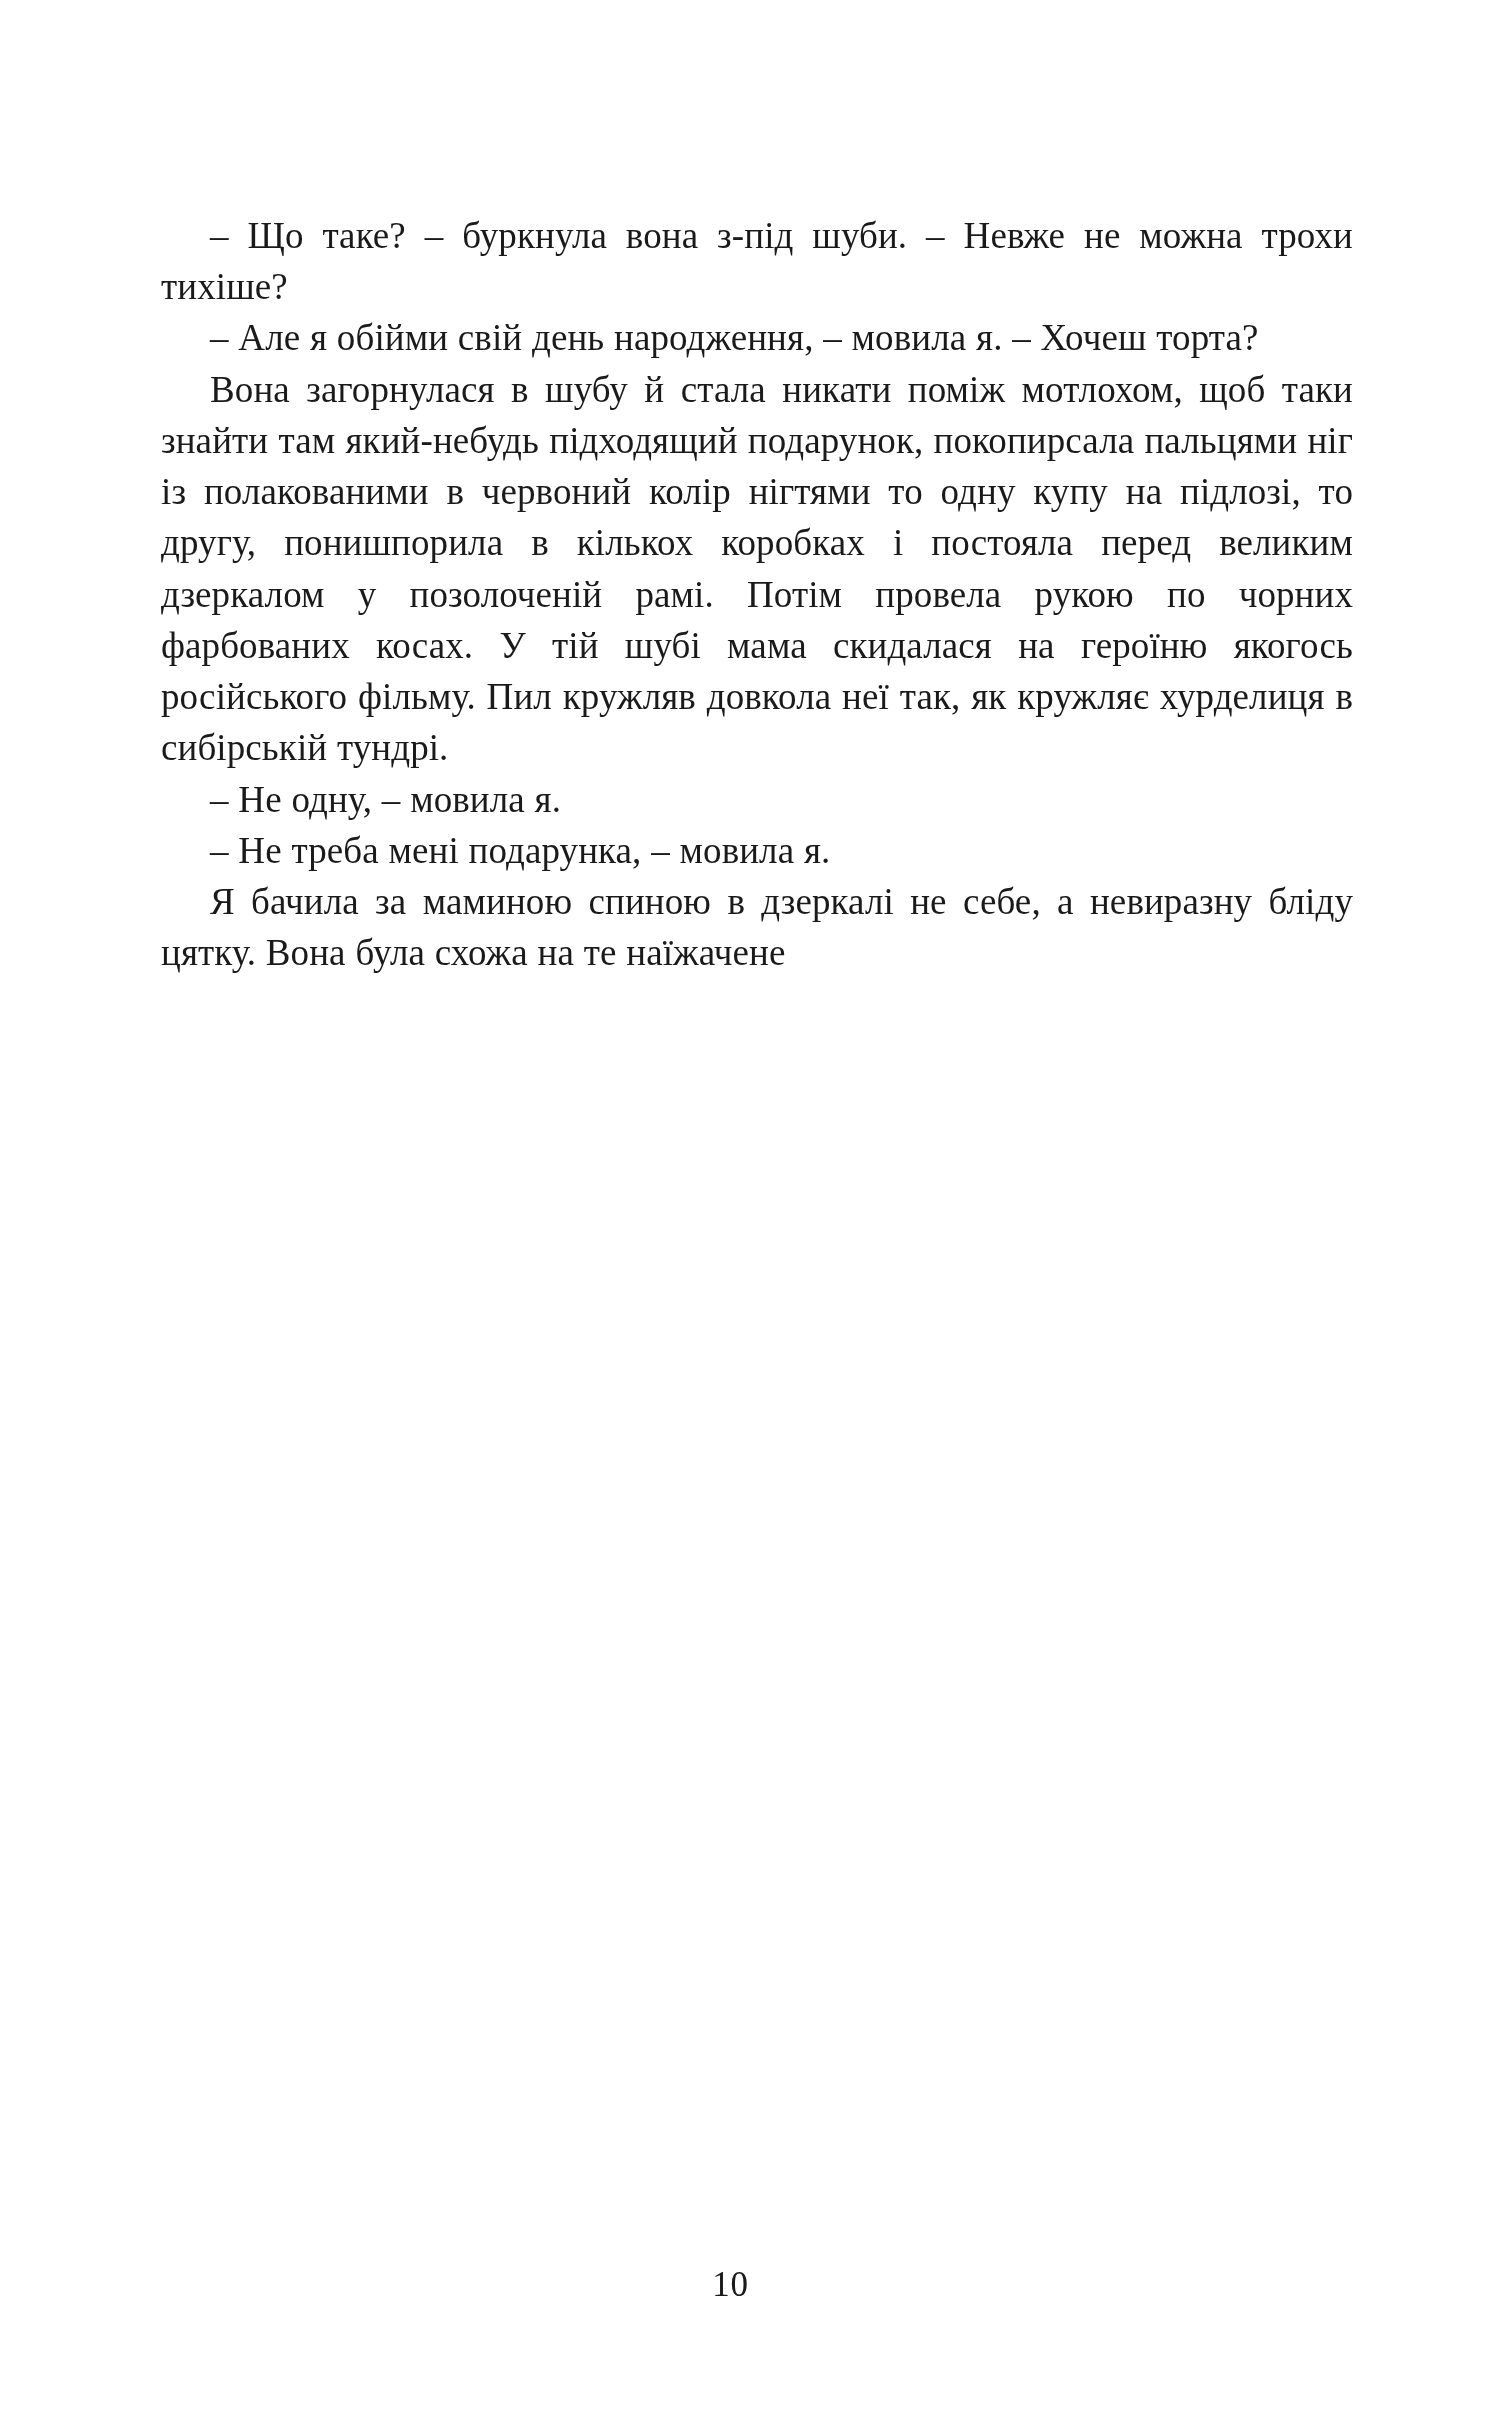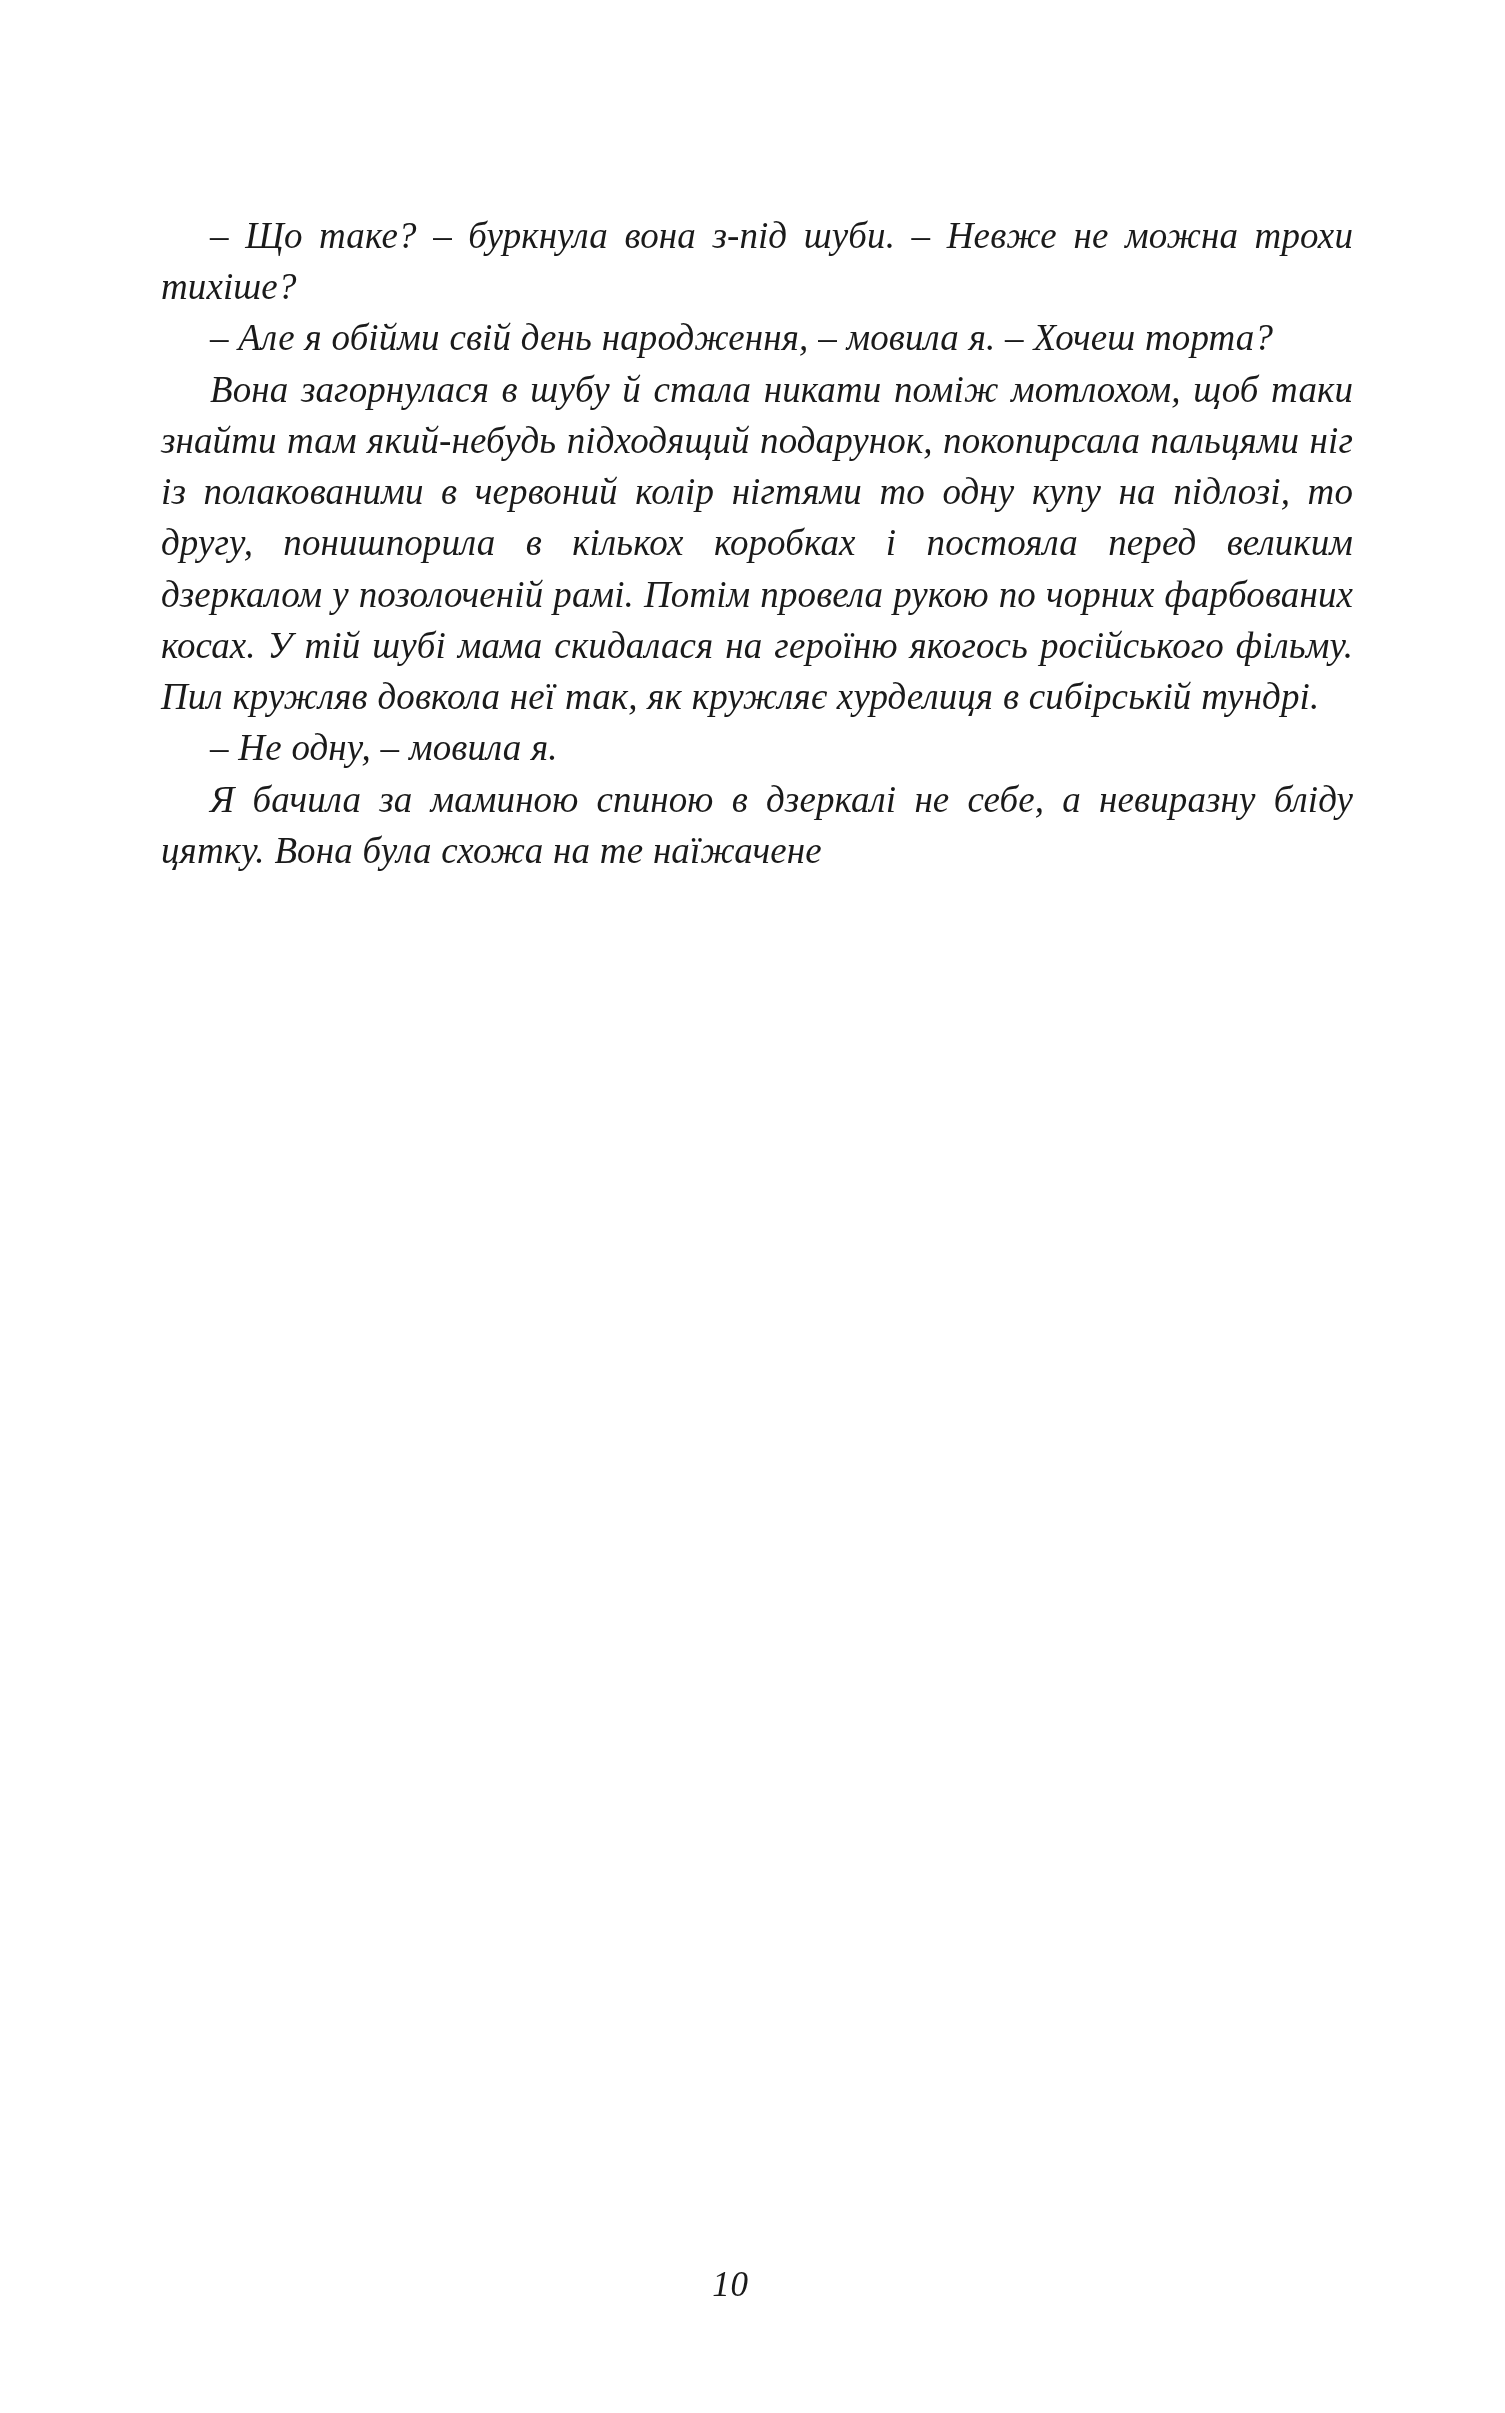--- a/index.html
+++ b/index.html
@@ -14,21 +14,20 @@
     color: #1a1a1a;
     -webkit-font-smoothing: antialiased;
   }
   .page {
     position: relative;
     width: 1433px;
     height: 2413px;
     box-sizing: border-box;
     background: #ffffff;
     overflow: hidden;
-    font-style: italic;
   }
   .text-block {
     position: absolute;
     left: 161px;
     top: 210px;
     width: 1192px;
   }
   p.para {
     margin: 0;
     font-size: 37px;
@@ -62,19 +61,20 @@
 </head>
 <body>
 
 <div class="page">
 
   <div class="text-block">
     <p class="para dialogue">– Що таке? – буркнула вона з-під шуби. – Невже не можна трохи тихіше?</p>
     <p class="para dialogue">– Але я обійми свій день народження, – мовила я. – Хочеш торта?</p>
     <p class="para indent">Вона загорнулася в шубу й стала никати поміж мотлохом, щоб таки знайти там який-небудь підходящий подарунок, покопирсала пальцями ніг із полакованими в червоний колір нігтями то одну купу на підлозі, то другу, понишпорила в кількох коробках і постояла перед великим дзеркалом у позолоченій рамі. Потім провела рукою по чорних фарбованих косах. У тій шубі мама скидалася на героїню якогось російського фільму. Пил кружляв довкола неї так, як кружляє хурделиця в сибірській тундрі.</p>
     <p class="para dialogue">– Не одну, – мовила я.</p>
+    <p class="para dialogue">– Не треба мені подарунка, – мовила я.</p>
     <p class="para indent">Я бачила за маминою спиною в дзеркалі не себе, а невиразну бліду цятку. Вона була схожа на те наїжачене</p>
   </div>
 
   <div class="page-number">10</div>
 
 </div>
 
 
 </body></html>

